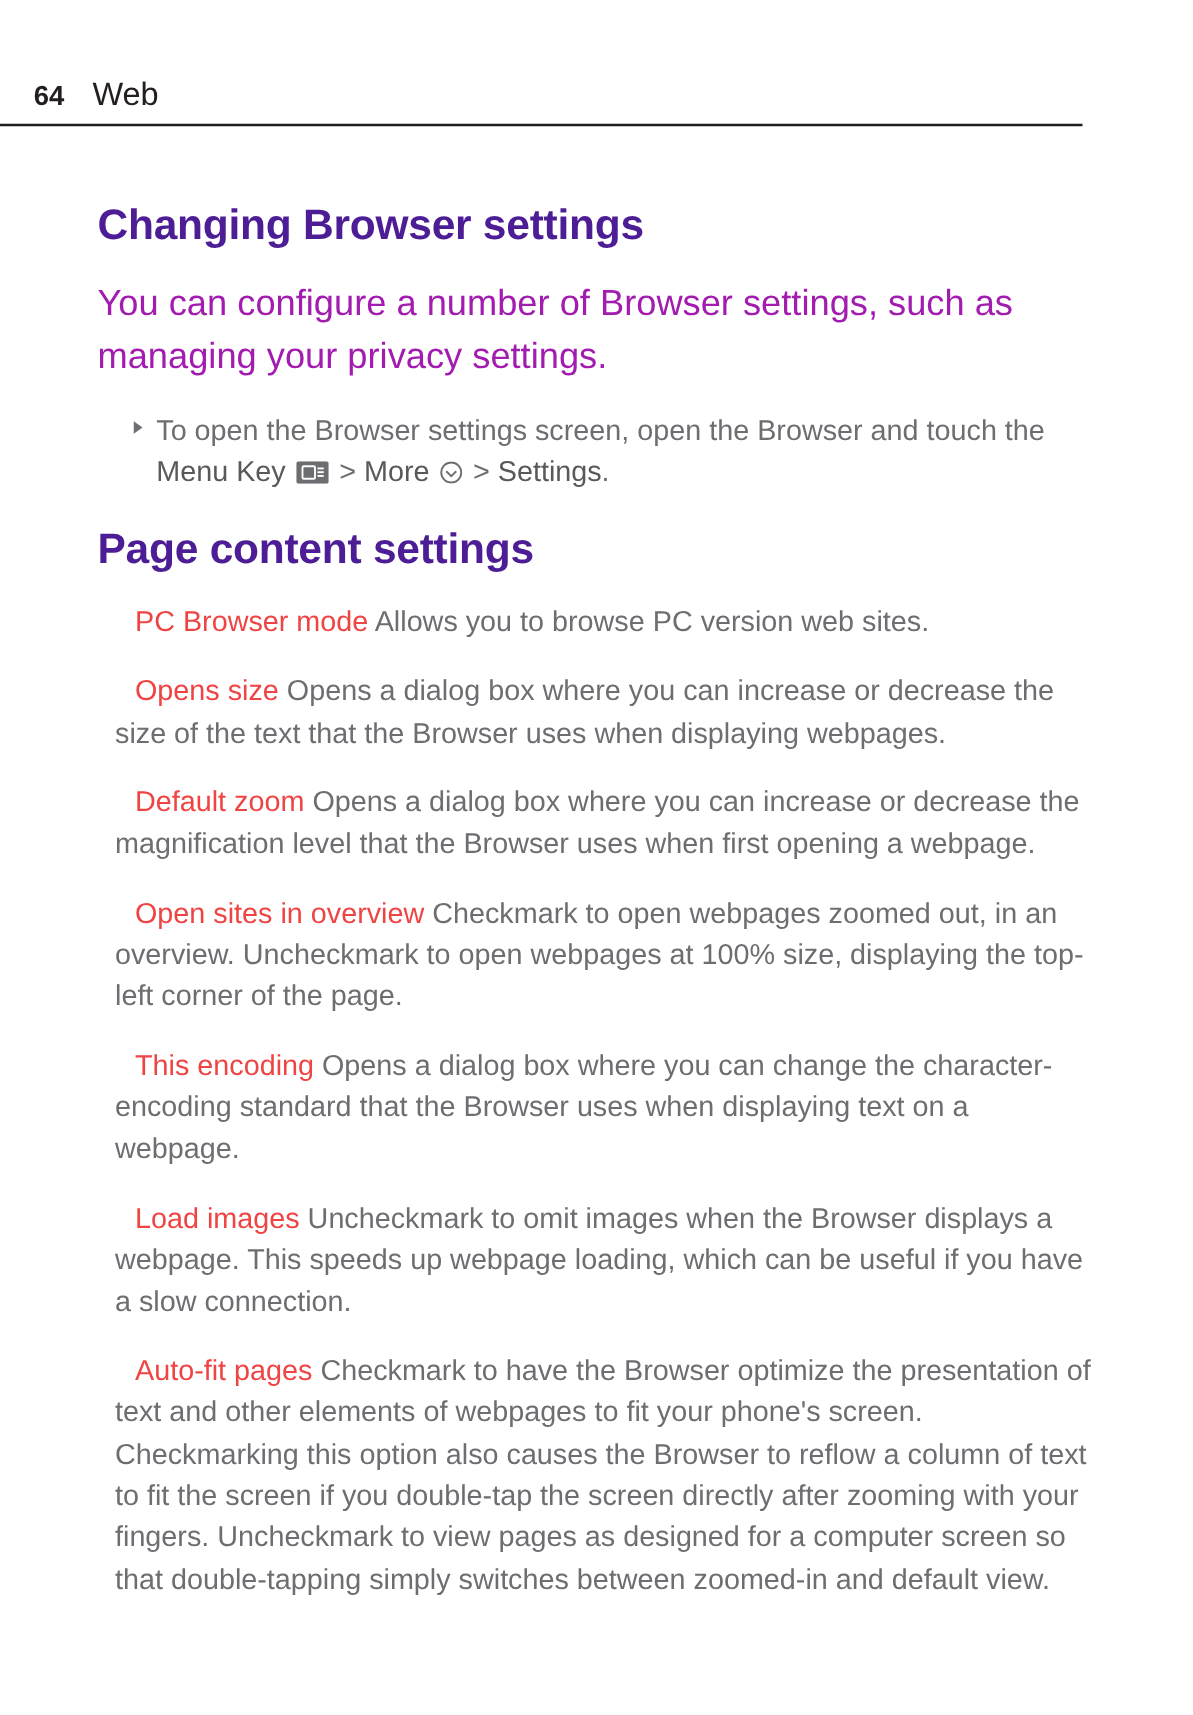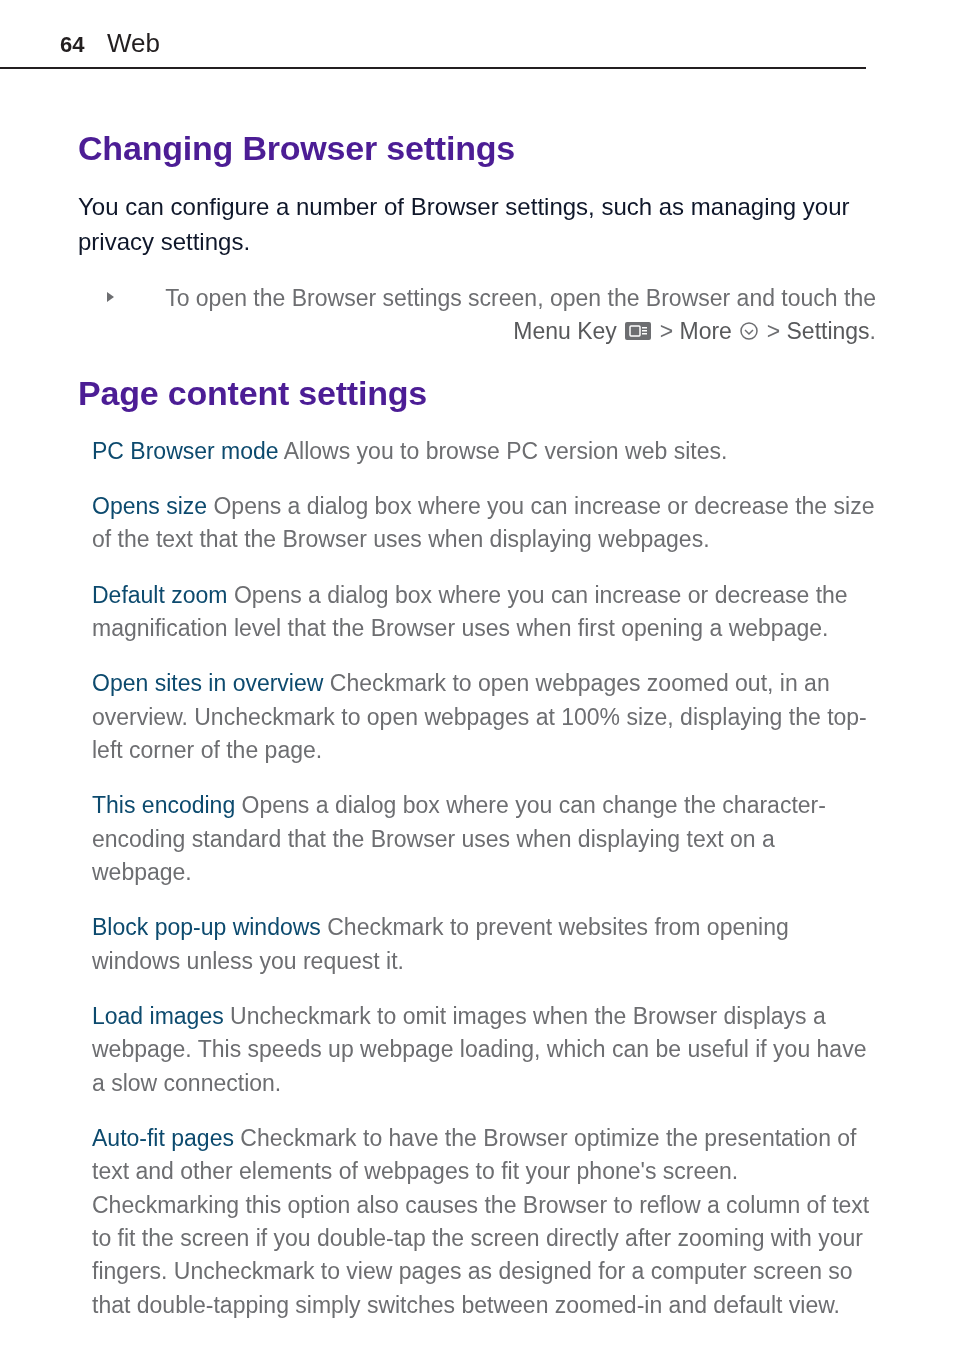--- a/index.html
+++ b/index.html
@@ -5,24 +5,25 @@
   * { box-sizing: border-box; margin: 0; padding: 0; }
   body {
     width: 954px;
     height: 1372px;
     background: #ffffff;
     font-family: Arial, Helvetica, sans-serif;
     color: #6d6e71;
     position: relative;
   }
   .page-header {
-    padding: 28px 0 0 60px;
+    padding: 28px 0 0 27px;
     border-bottom: 2px solid #231f20;
     width: 866px;
     margin-bottom: 60px;
+    margin-top: 32px;
   }
   .page-number {
     display: inline-block;
     font-weight: 700;
     color: #231f20;
     font-size: 22px;
     vertical-align: baseline;
     margin-bottom: 8px;
   }
   .section-name {
@@ -38,51 +39,51 @@
     padding: 0 78px 0 78px;
   }
   h2.heading {
     color: #4c1d95;
     font-size: 34px;
     font-weight: 700;
     margin-bottom: 22px;
     letter-spacing: -0.2px;
   }
   p.body {
-    font-size: 24px;
+    font-size: 29px;
     line-height: 1.45;
-    color: #0f172a;
+    color: #a21caf;
     margin-bottom: 22px;
     font-weight: 400;
   }
   .bullet-row {
     display: flex;
     margin: 0 0 24px 28px;
-    text-align: right;
   }
   .bullet-marker {
     flex: 0 0 auto;
     margin-right: 10px;
     margin-top: 7px;
   }
   .bullet-text {
     font-size: 23px;
     line-height: 1.45;
     color: #6d6e71;
   }
   .bold-dark { color: #58595b; font-weight: 400; }
   .setting-block {
     font-size: 23px;
     line-height: 1.45;
     color: #6d6e71;
     margin: 0 0 22px 14px;
   }
   .setting-block .label {
-    color: #0c4a6e;
+    color: #ef4444;
     font-weight: 400;
+    margin-left: 16px;
   }
   .inline-icon {
     display: inline-block;
     vertical-align: middle;
     margin: 0 2px;
   }
   
 </style>
 </head>
 <body>
@@ -139,23 +140,20 @@
   </p>
 
   <p class="setting-block">
     <span class="label" data-bind="settings.open_overview.label">Open sites in overview</span><span data-bind="settings.open_overview.desc"> Checkmark to open webpages zoomed out, in an overview. Uncheckmark to open webpages at 100% size, displaying the top-left corner of the page.</span>
   </p>
 
   <p class="setting-block">
     <span class="label" data-bind="settings.text_encoding.label">This encoding</span><span data-bind="settings.text_encoding.desc"> Opens a dialog box where you can change the character-encoding standard that the Browser uses when displaying text on a webpage.</span>
   </p>
 
-  <p class="setting-block">
-    <span class="label" data-bind="settings.block_popup.label">Block pop-up windows</span><span data-bind="settings.block_popup.desc"> Checkmark to prevent websites from opening windows unless you request it.</span>
-  </p>
 
   <p class="setting-block">
     <span class="label" data-bind="settings.load_images.label">Load images</span><span data-bind="settings.load_images.desc"> Uncheckmark to omit images when the Browser displays a webpage. This speeds up webpage loading, which can be useful if you have a slow connection.</span>
   </p>
 
   <p class="setting-block">
     <span class="label" data-bind="settings.autofit.label">Auto-fit pages</span><span data-bind="settings.autofit.desc"> Checkmark to have the Browser optimize the presentation of text and other elements of webpages to fit your phone's screen. Checkmarking this option also causes the Browser to reflow a column of text to fit the screen if you double-tap the screen directly after zooming with your fingers. Uncheckmark to view pages as designed for a computer screen so that double-tapping simply switches between zoomed-in and default view.</span>
   </p>
 
 </div>

